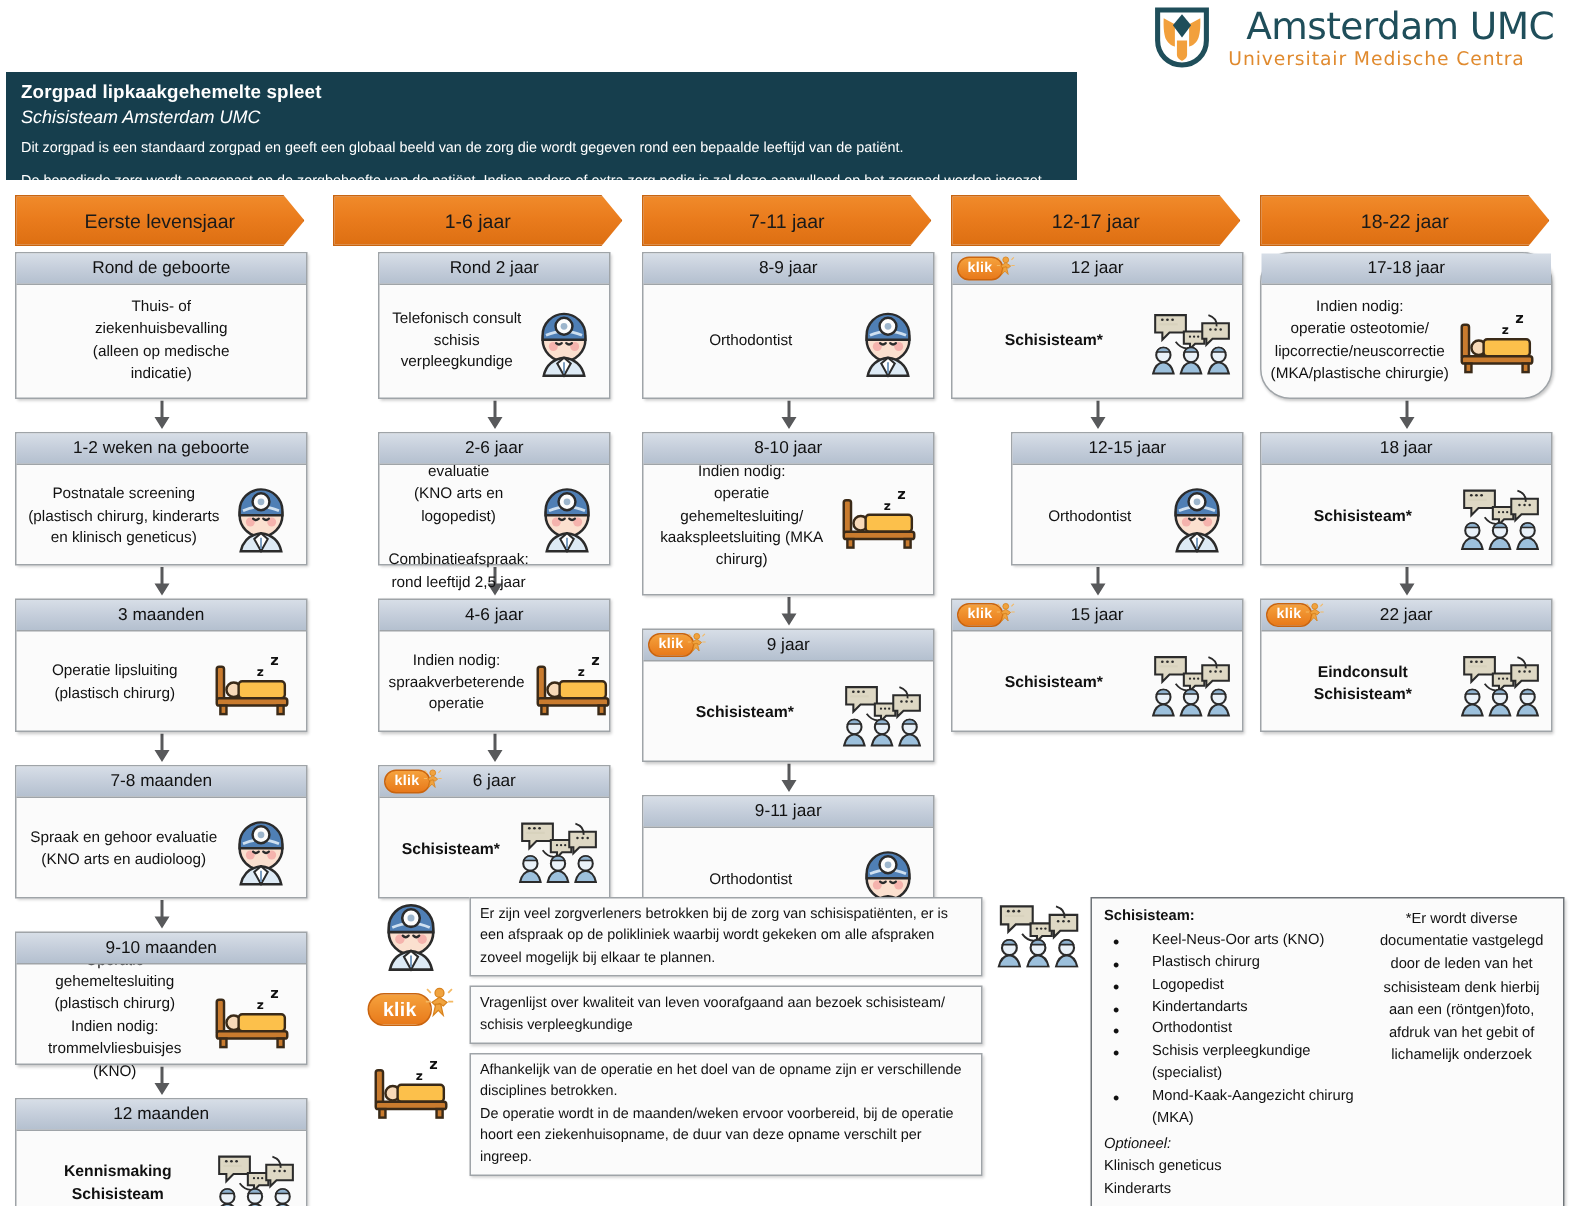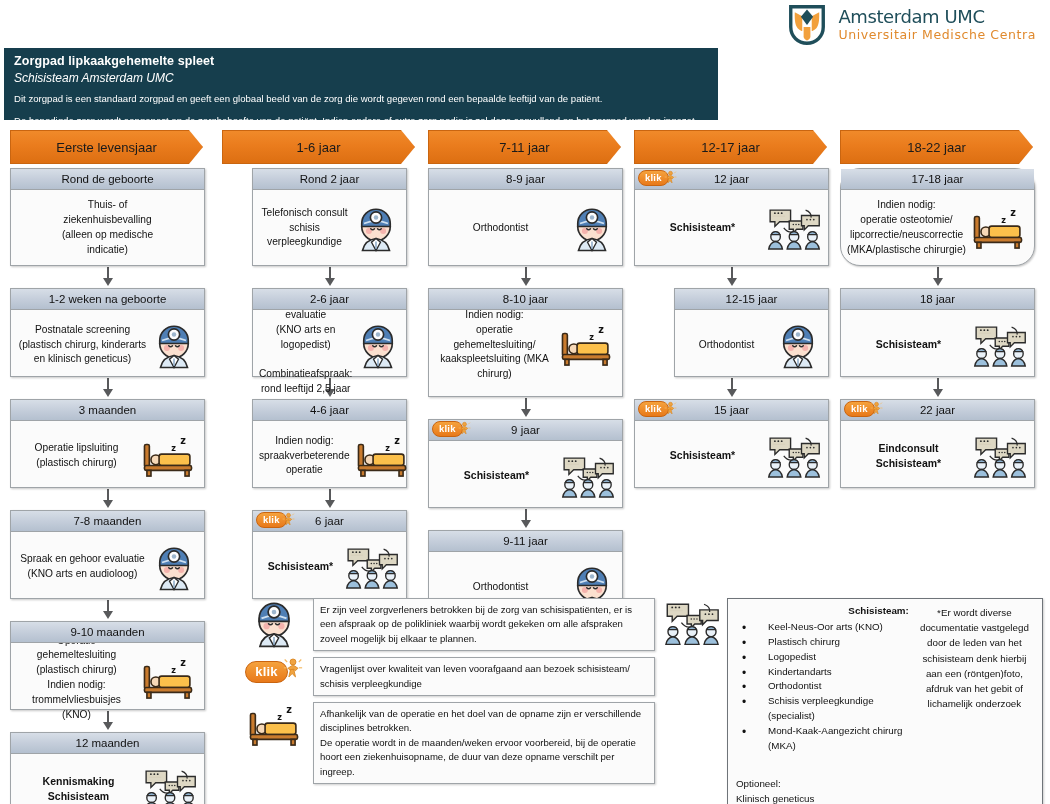--- a/index.html
+++ b/index.html
@@ -12,22 +12,22 @@
   .page { position: relative; width: 1050px; height: 804px; }
 
   
   .logo-wrap {
     position: absolute; top: 4px; right: 14px;
     display: flex; align-items: center; gap: 10px;
   }
   .logo-mark { width: 42px; height: 42px; }
   .logo-text { display: flex; flex-direction: column; line-height: 1; }
   .logo-title {
-    font-size: 18px; color: #1f4e5a; letter-spacing: -0.4px;
-    font-family: "DejaVu Sans", sans-serif; font-weight: 400;
+    font-size: 25px; color: #1f4e5a; letter-spacing: -0.4px;
+    font-family: "DejaVu Sans", sans-serif; font-weight: 400; margin-left: 12px;
   }
   .logo-sub {
     font-size: 12.5px; color: #e08a2e; letter-spacing: 0.6px;
     margin-top: 3px; font-family: "DejaVu Sans", sans-serif;
   }
 
   
   .title-bar {
     position: absolute; left: 4px; top: 48px; width: 714px; height: 72px;
     background: #163e4d; color: #ffffff;
@@ -106,27 +106,27 @@
 
   
   .team-legend { position: absolute; left: 663px; top: 598px; width: 380px; display: flex; gap: 6px; }
   .team-legend .tl-icon { flex: 0 0 58px; padding-top: 2px; }
   .tl-box {
     flex: 1; border: 1px solid #6f7479; background: #fbfbfb;
     padding: 5px 8px; display: flex; gap: 6px;
     box-shadow: 1px 1px 2px rgba(0,0,0,.2);
   }
   .tl-left { flex: 1.45; font-size: 9.8px; color: #111; line-height: 1.52; }
-  .tl-left .hd { font-weight: bold; margin-bottom: 1px; text-align: right; }
+  .tl-left .hd { font-weight: bold; margin-bottom: 1px; }
   .tl-left ul { list-style: none; margin: 0 0 0 2px; }
   .tl-left li { position: relative; padding-left: 30px; }
   .tl-left li:before {
     content: "\2022"; position: absolute; left: 4px; top: -1px; font-size: 12px;
   }
-  .tl-left .opt { margin-top: 23px; }
+  .tl-left .opt { font-style: italic; margin-top: 2px; }
   .tl-right {
     flex: 1; font-size: 9.8px; color: #111; line-height: 1.55; text-align: center;
     padding-top: 1px;
   }
 </style>
 </head>
 <body>
 
 <div class="page">
 

